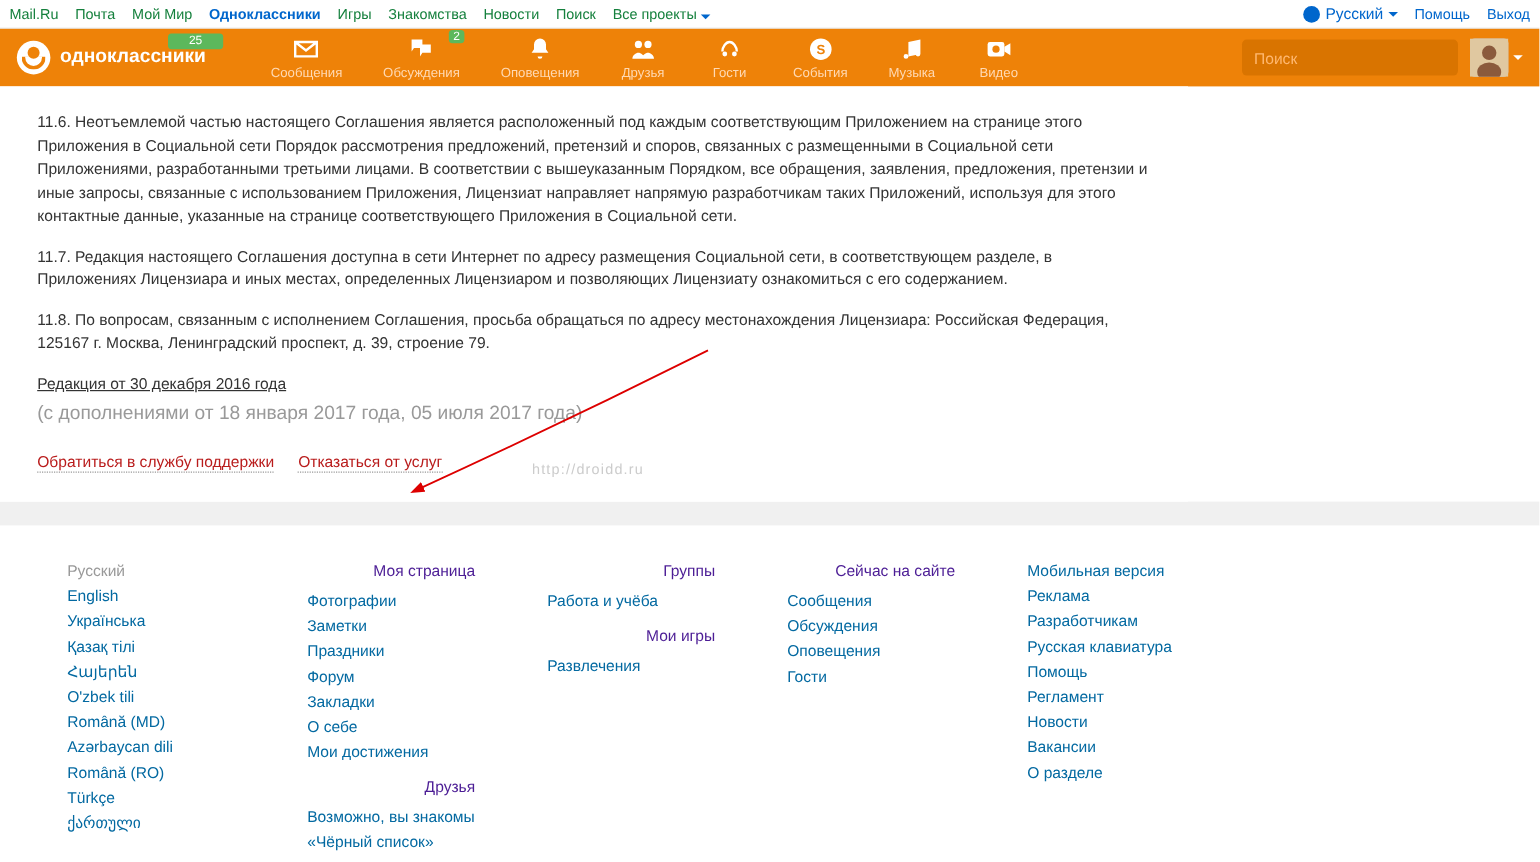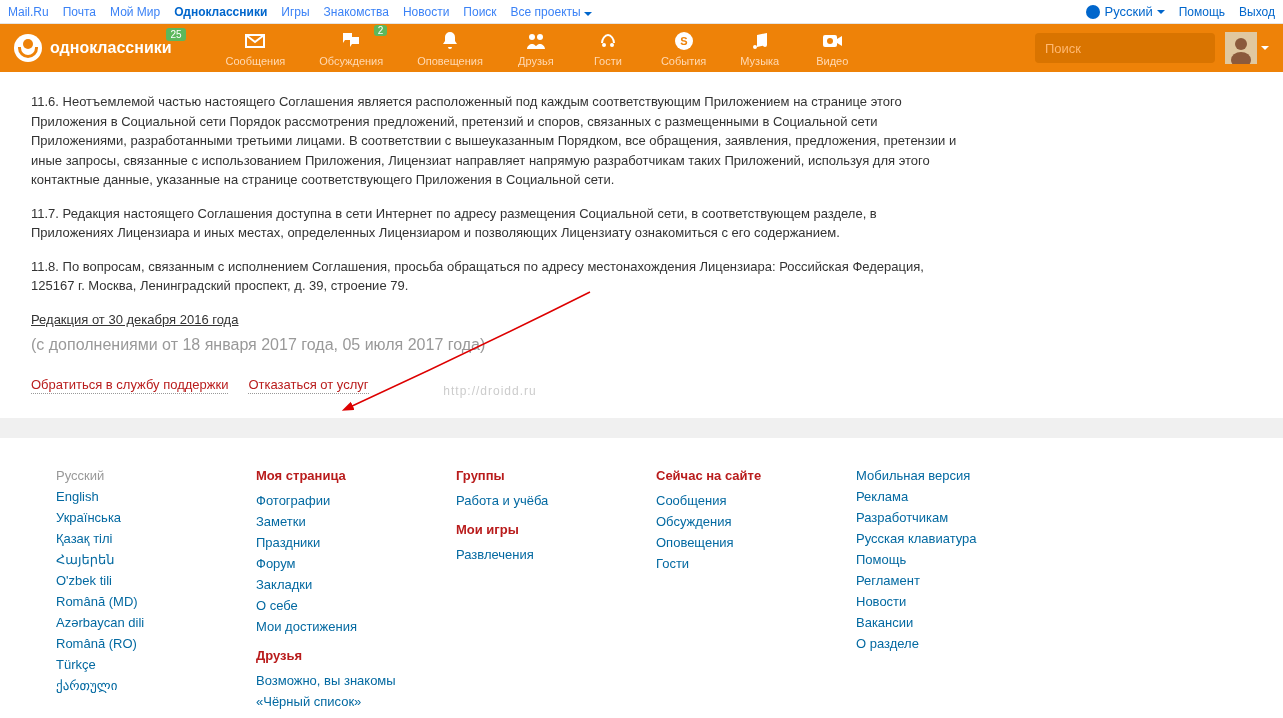--- a/index.html
+++ b/index.html
@@ -1,32 +1,32 @@
 <!DOCTYPE html>
 <html><head>
 <meta charset="utf-8">
 <style>
 * { margin: 0; padding: 0; box-sizing: border-box; }
 body { font-family: Arial, sans-serif; font-size: 13px; background: #fff; width: 1283px; }
 .top-bar { background: #fff; height: 24px; border-bottom: 1px solid #e5e5e5; display: flex; align-items: center; padding: 0 8px; justify-content: space-between; }
 .top-bar-left { display: flex; gap: 14px; }
-.top-bar-left a { color: #3b82f6; text-decoration: none; font-size: 12px; }
+.top-bar-left a { color: #15803d; text-decoration: none; font-size: 12px; }
 .top-bar-left a.active { color: #0066cc; font-weight: bold; }
 .top-bar-right { display: flex; gap: 14px; align-items: center; }
 .top-bar-right a { color: #0066cc; text-decoration: none; font-size: 12px; }
 .lang-selector { display: flex; align-items: center; gap: 4px; color: #0066cc; }
 .globe-icon { width: 14px; height: 14px; border-radius: 50%; background: #0066cc; display: inline-block; }
 .caret { display: inline-block; width: 0; height: 0; border-left: 4px solid transparent; border-right: 4px solid transparent; border-top: 4px solid #0066cc; }
 .orange-bar { background: #ee8208; height: 48px; display: flex; align-items: center; padding: 0 14px; }
 .logo-section { display: flex; align-items: center; gap: 8px; margin-right: 40px; position: relative; }
 .logo-icon { width: 28px; height: 28px; background: #fff; border-radius: 50%; position: relative; }
 .logo-icon::before { content: ''; position: absolute; width: 10px; height: 10px; background: #ee8208; border-radius: 50%; top: 5px; left: 9px; }
 .logo-icon::after { content: ''; position: absolute; width: 14px; height: 8px; border: 3px solid #ee8208; border-top: none; border-radius: 0 0 10px 10px; bottom: 4px; left: 4px; }
 .logo-text { color: #fff; font-size: 16px; font-weight: bold; }
-.logo-badge { position: absolute; top: -6px; right: -14px; background: #5cb85c; color: #fff; font-size: 10px; padding: 1px 4px; border-radius: 3px; }
+.logo-badge { position: absolute; top: -6px; right: -14px; background: #5cb85c; color: #fff; font-size: 10px; padding: 1px 17px; border-radius: 3px; }
 .nav-items { display: flex; gap: 6px; flex: 1; }
 .nav-item { display: flex; flex-direction: column; align-items: center; color: #fff; text-decoration: none; padding: 2px 14px; position: relative; min-width: 66px; }
 .nav-item-icon { width: 24px; height: 24px; margin-bottom: 2px; fill: #fff; }
 .nav-item-label { font-size: 11px; color: #ffd9b3; }
 .nav-badge { position: absolute; top: -2px; right: 10px; background: #5cb85c; color: #fff; font-size: 10px; padding: 0 4px; border-radius: 3px; }
 .search-box { display: flex; align-items: center; background: #d97400; border-radius: 4px; height: 30px; margin-left: 10px; width: 180px; }
 .search-input { background: transparent; border: none; color: #fff; padding: 0 10px; flex: 1; font-size: 13px; outline: none; }
 .search-input::placeholder { color: #ffb870; }
 .search-btn { background: transparent; border: none; width: 30px; height: 30px; cursor: pointer; }
 .avatar-box { width: 32px; height: 32px; background: #ccc; border-radius: 4px; margin-left: 10px; display: flex; align-items: center; }
@@ -35,21 +35,21 @@
 .content p { color: #333; font-size: 13px; line-height: 1.5; margin-bottom: 14px; }
 .content .date-main { color: #333; font-size: 13px; margin-bottom: 4px; text-decoration: underline; }
 .content .date-sub { color: #999; font-size: 16px; margin-bottom: 10px; }
 .action-links { display: flex; gap: 20px; margin-top: 20px; }
 .action-links a { color: #b91c1c; text-decoration: none; font-size: 13px; border-bottom: 1px dotted #999; padding-bottom: 1px; }
 .watermark { text-align: center; color: #ccc; font-size: 12px; margin-top: -10px; padding-right: 10px; letter-spacing: 1px; }
 .arrow-annotation { position: absolute; pointer-events: none; }
 .separator { height: 20px; background: #f0f0f0; }
 .footer { padding: 30px 56px; display: flex; gap: 60px; background: #fff; }
 .footer-col { display: flex; flex-direction: column; gap: 6px; min-width: 140px; }
-.footer-col h4 { color: #b91c1c; font-size: 13px; font-weight: bold; margin-bottom: 4px; margin-top: 8px; }
+.footer-col h4 { color: #4c1d95; font-size: 13px; font-weight: normal; margin-bottom: 4px; margin-top: 8px; text-align: right; }
 .footer-col h4:first-child { margin-top: 0; }
 .footer-col a { color: #0369a1; text-decoration: none; font-size: 13px; }
 .footer-col .current-lang { color: #999; }
 </style>
 </head>
 <body>
 
 <div class="top-bar">
   <div class="top-bar-left">
       <a href="#">Mail.Ru</a>

